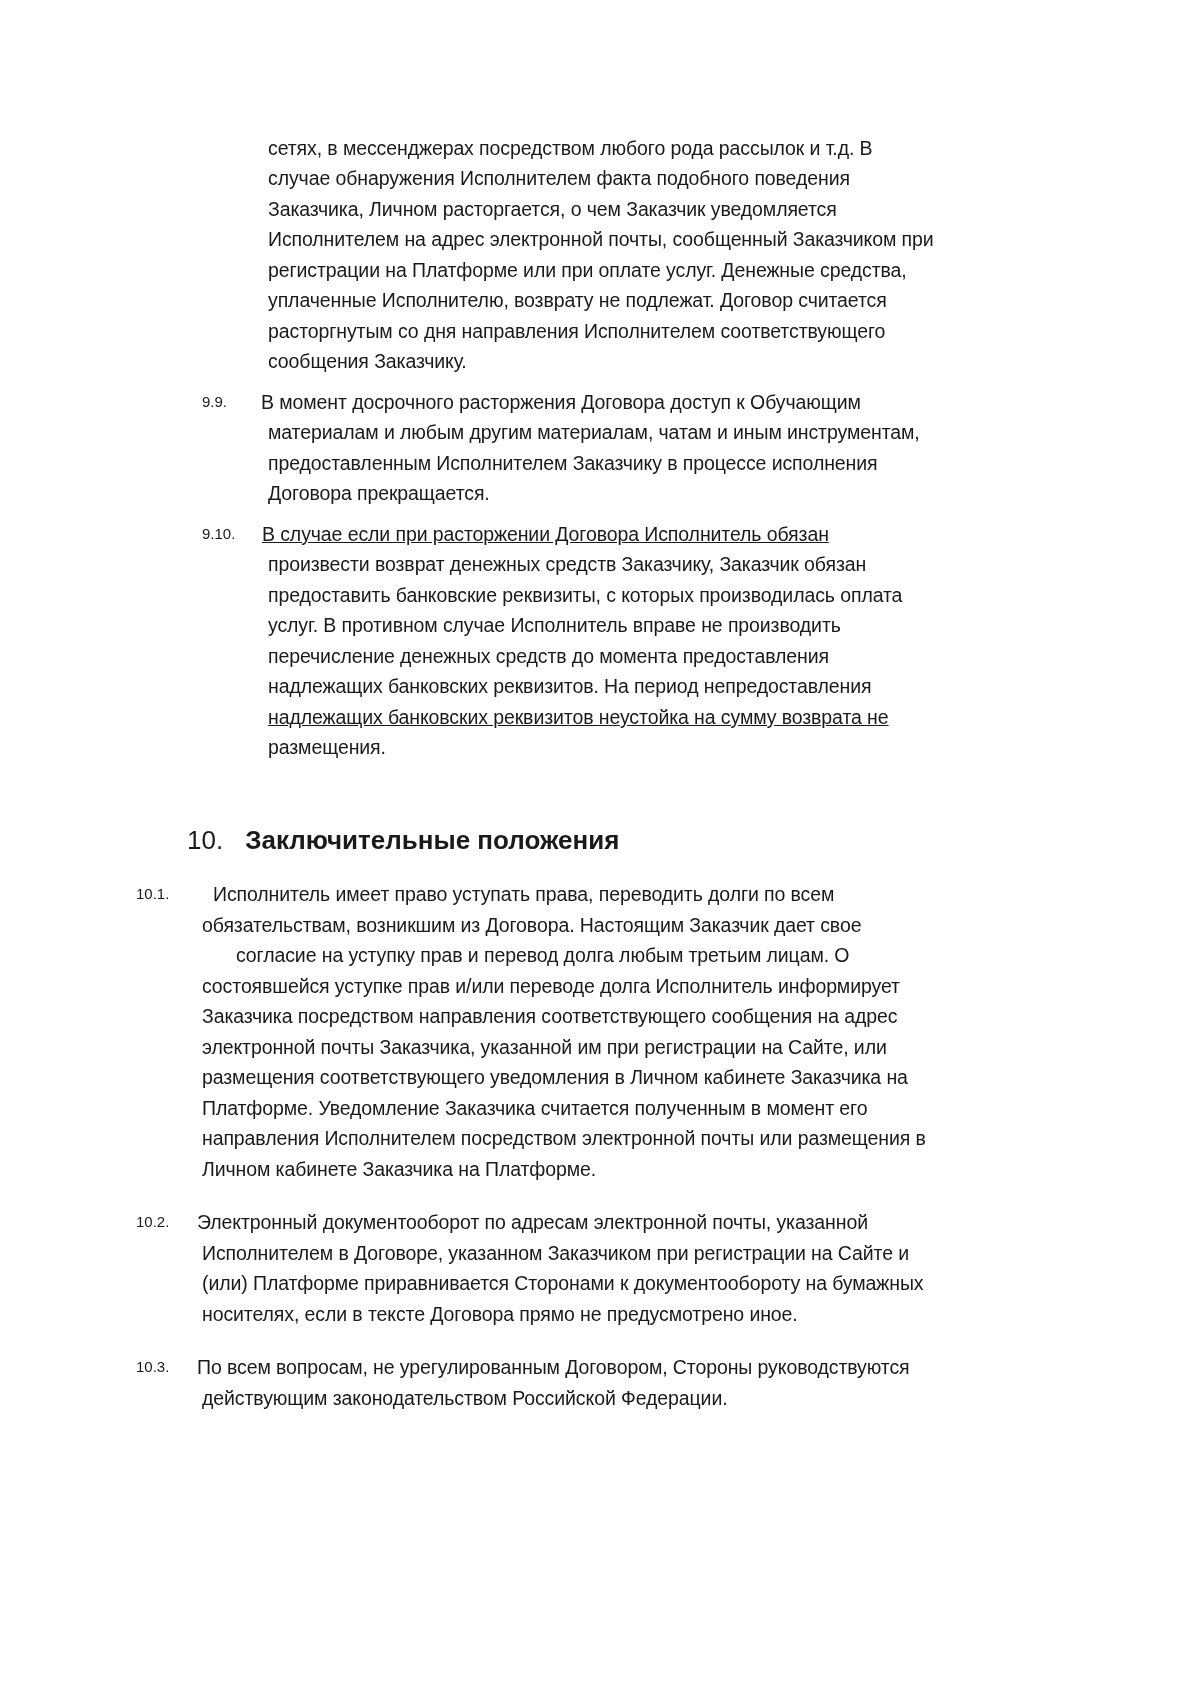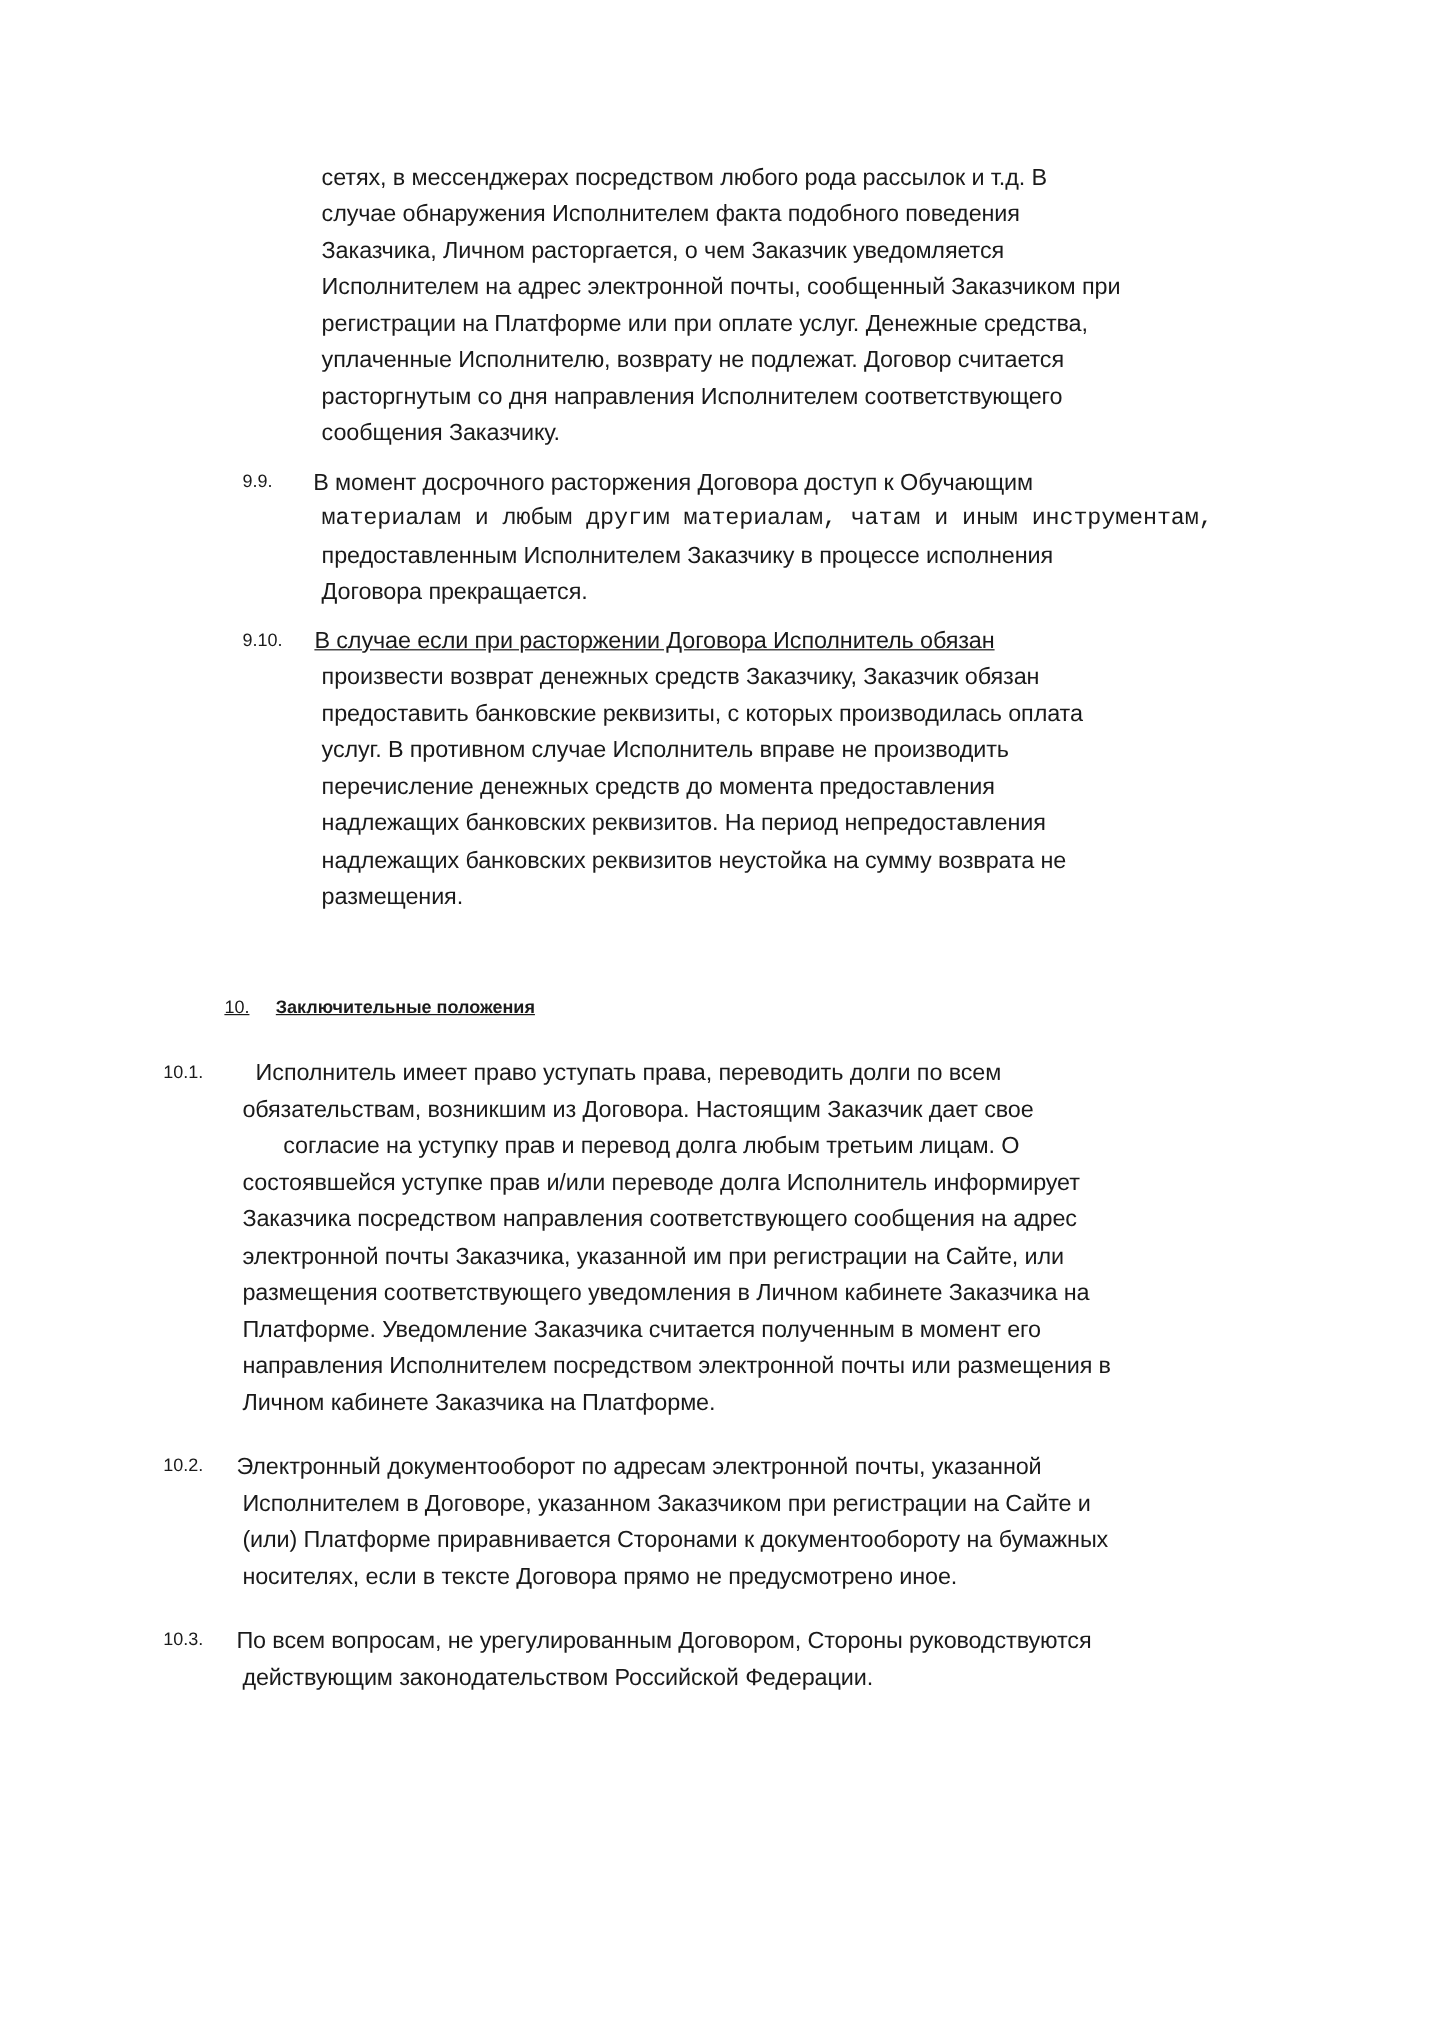--- a/index.html
+++ b/index.html
@@ -1,21 +1,21 @@
 <!DOCTYPE html>
 <html><head>
 <meta charset="utf-8">
 <style>
   html, body { margin: 0; padding: 0; background: #ffffff; }
   body { width: 1200px; height: 1695px; position: relative; overflow: hidden;
          font-family: "Liberation Sans", sans-serif; color: #1a1a1a; }
   .page { position: absolute; left: 0; top: 0; width: 1015px; height: 1695px; background: #fff; }
   .line { position: absolute; font-size: 19.5px; line-height: 24px; white-space: nowrap; letter-spacing: -0.1px; }
   .num { position: absolute; font-size: 15px; line-height: 24px; white-space: nowrap; }
-  .heading { position: absolute; font-size: 15px; line-height: 24px; white-space: nowrap; text-decoration: underline; }
+  .heading { position: absolute; font-size: 26px; line-height: 24px; white-space: nowrap; }
   .heading .hnum { font-weight: normal; }
   .heading .htitle { font-weight: bold; margin-left: 22px; }
 </style>
 </head>
 <body>
 
 <div class="page">
 
   <div>
     <div class="line" style="left:268px; top:136px;">сетях, в мессенджерах посредством любого рода рассылок и т.д. В</div>
@@ -24,34 +24,34 @@
     <div class="line" style="left:268px; top:227px;">Исполнителем на адрес электронной почты, сообщенный Заказчиком при</div>
     <div class="line" style="left:268px; top:258px;">регистрации на Платформе или при оплате услуг. Денежные средства,</div>
     <div class="line" style="left:268px; top:288px;">уплаченные Исполнителю, возврату не подлежат. Договор считается</div>
     <div class="line" style="left:268px; top:319px;">расторгнутым со дня направления Исполнителем соответствующего</div>
     <div class="line" style="left:268px; top:349px;">сообщения Заказчику.</div>
   </div>
 
   <div>
     <div class="num" style="left:202px; top:390px;">9.9.</div>
     <div class="line" style="left:261px; top:390px;">В момент досрочного расторжения Договора доступ к Обучающим</div>
-    <div class="line" style="left:268px; top:420px;font-family:Liberation Mono, monospace;">материалам и любым другим материалам, чатам и иным инструментам,</div>
+    <div class="line" style="left:268px; top:420px;">материалам и любым другим материалам, чатам и иным инструментам,</div>
     <div class="line" style="left:268px; top:451px;">предоставленным Исполнителем Заказчику в процессе исполнения</div>
     <div class="line" style="left:268px; top:481px;">Договора прекращается.</div>
   </div>
 
   <div>
     <div class="num" style="left:202px; top:522px;">9.10.</div>
     <div class="line" style="left:262px; top:522px;text-decoration:underline;">В случае если при расторжении Договора Исполнитель обязан</div>
     <div class="line" style="left:268px; top:552px;">произвести возврат денежных средств Заказчику, Заказчик обязан</div>
     <div class="line" style="left:268px; top:583px;">предоставить банковские реквизиты, с которых производилась оплата</div>
     <div class="line" style="left:268px; top:613px;">услуг. В противном случае Исполнитель вправе не производить</div>
     <div class="line" style="left:268px; top:644px;">перечисление денежных средств до момента предоставления</div>
     <div class="line" style="left:268px; top:674px;">надлежащих банковских реквизитов. На период непредоставления</div>
-    <div class="line" style="left:268px; top:705px;">надлежащих банковских реквизитов неустойка на сумму возврата не</div>
+    <div class="line" style="left:268px; top:705px;text-decoration:underline;">надлежащих банковских реквизитов неустойка на сумму возврата не</div>
     <div class="line" style="left:268px; top:735px;">размещения.</div>
   </div>
 
   <div class="heading" style="left:187px; top:828px;">
     <span class="hnum">10.</span><span class="htitle">Заключительные положения</span>
   </div>
 
   <div>
     <div class="num" style="left:136px; top:882px;">10.1.</div>
     <div class="line" style="left:197px; top:882px;margin-left:16px;">Исполнитель имеет право уступать права, переводить долги по всем</div>

